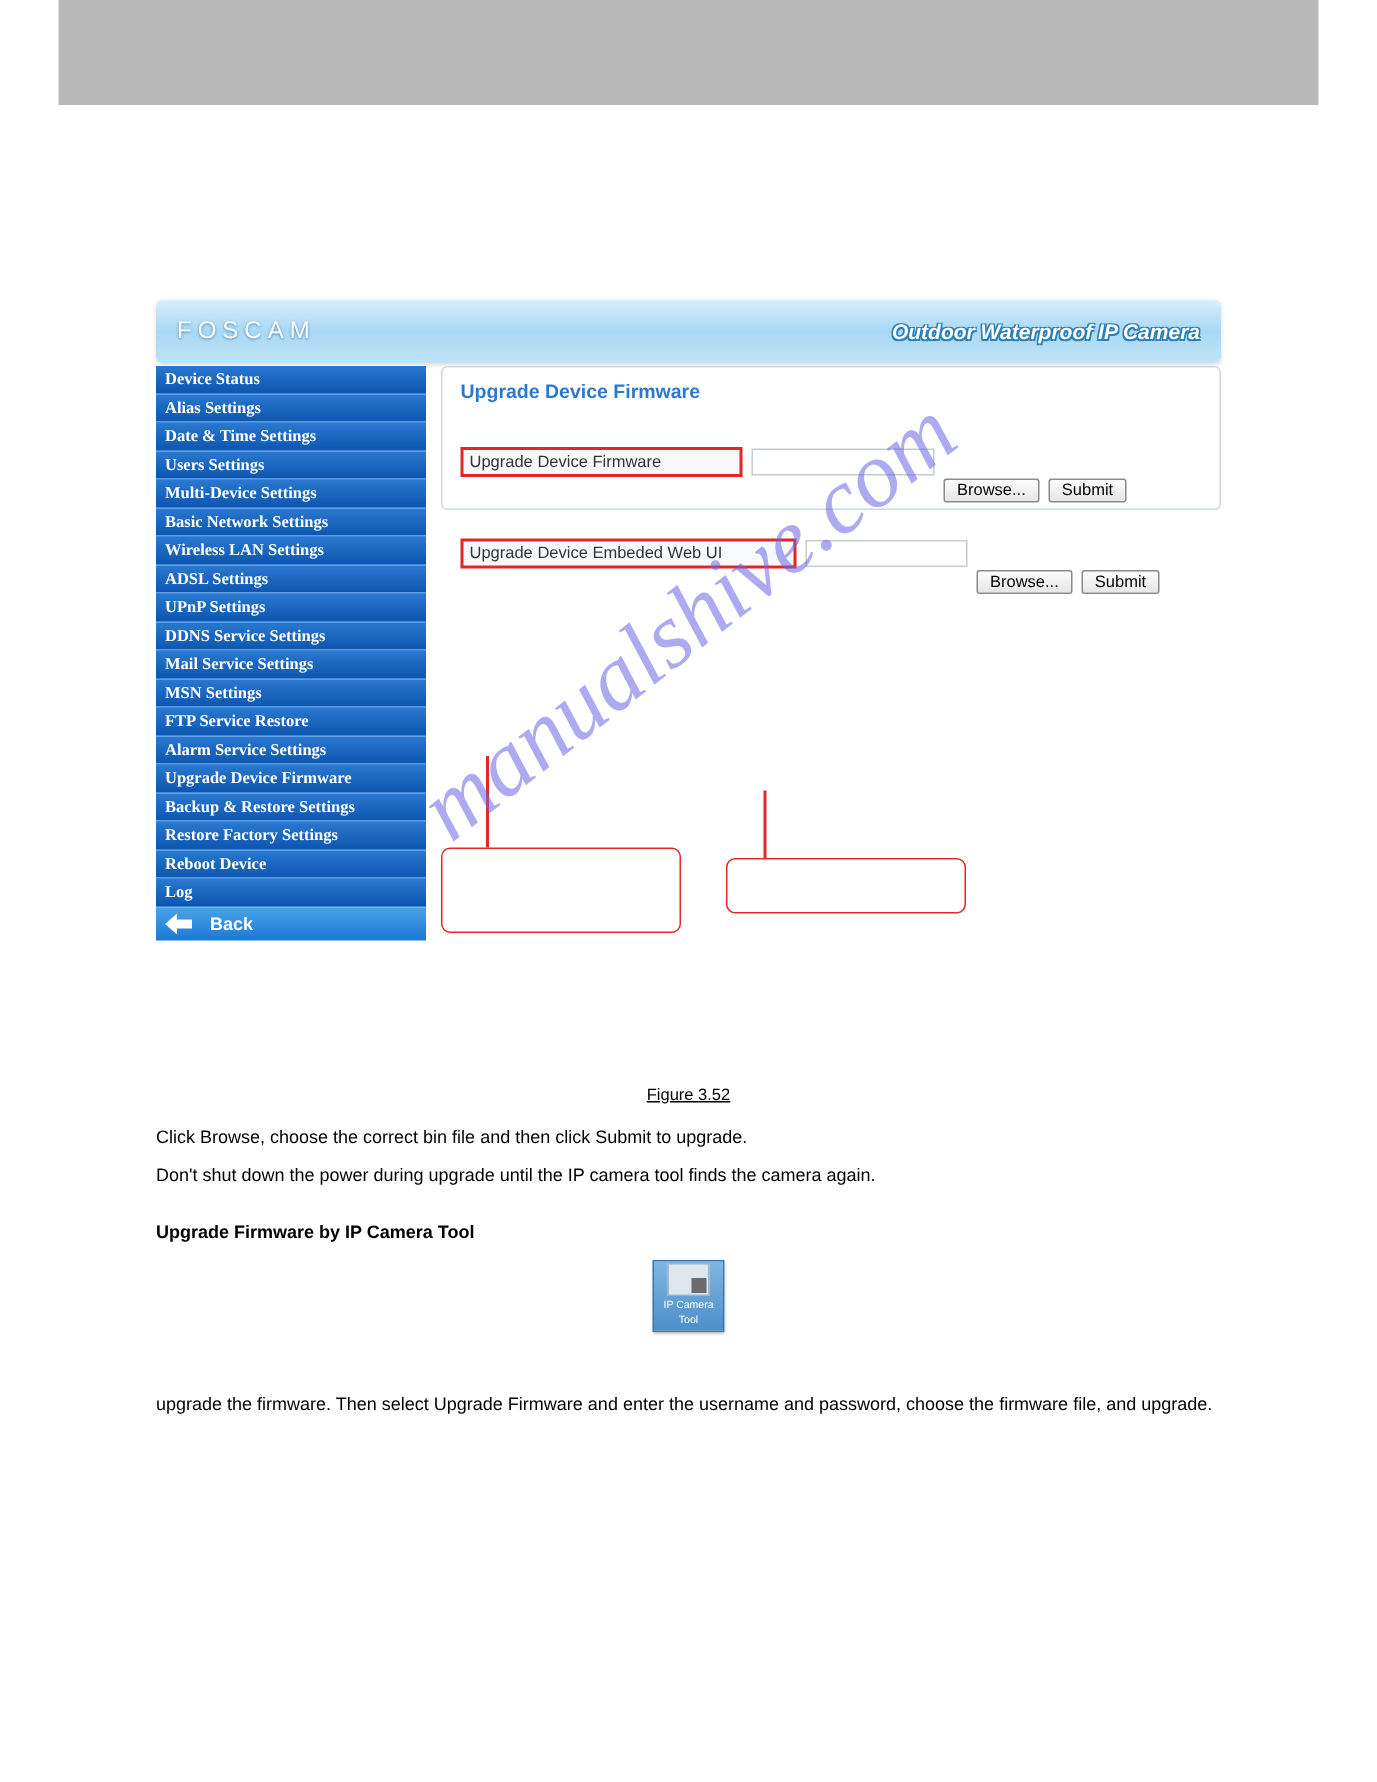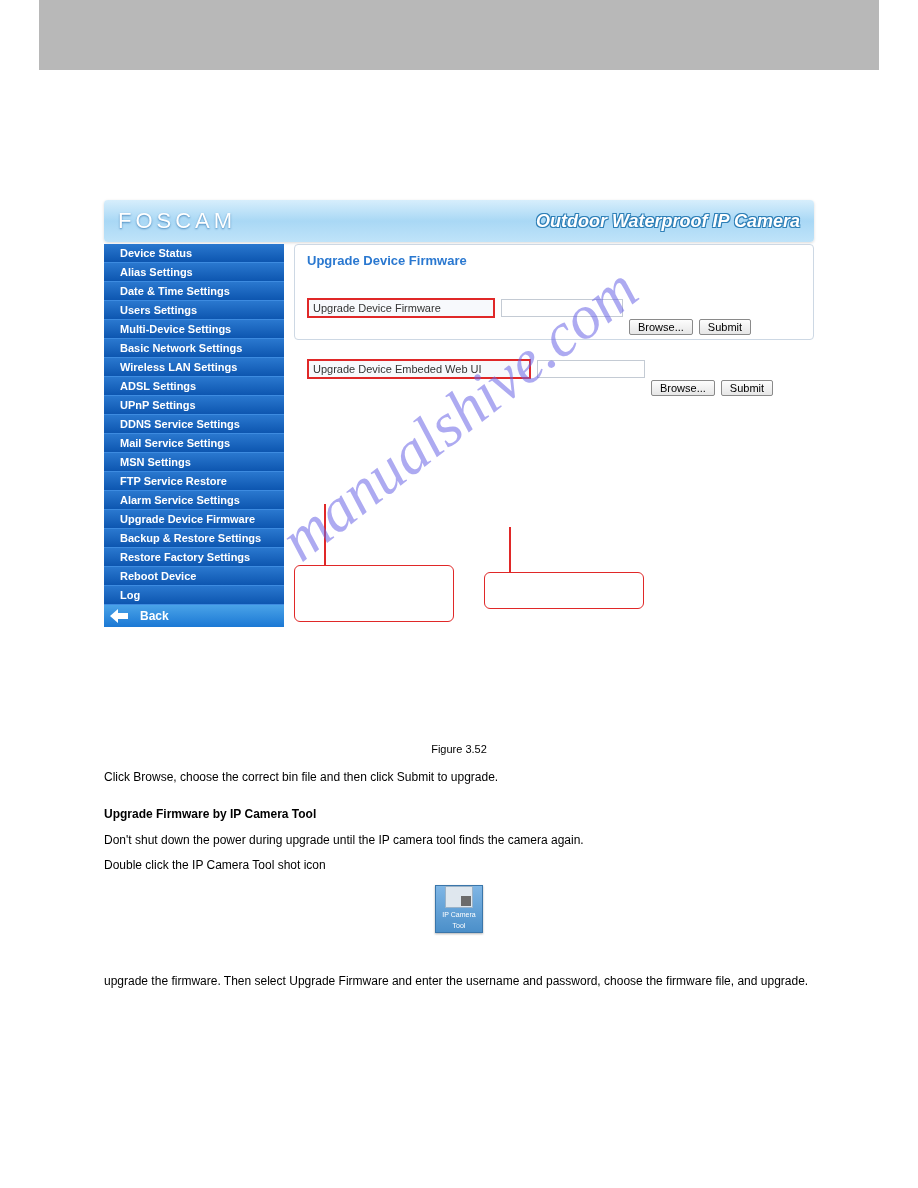--- a/index.html
+++ b/index.html
@@ -29,44 +29,45 @@
     align-items: center;
     justify-content: space-between;
     padding: 0 14px;
     box-shadow: 0 1px 3px rgba(0,0,0,.15);
   }
   .logo-text {
     font-family: Arial, sans-serif;
     font-weight: 300;
     letter-spacing: 4px;
     color: #ffffff;
-    font-size: 22px;
+    font-size: 16px;
     text-shadow: 0 1px 2px rgba(0,80,150,.6);
   }
   .header-right {
     font-style: italic;
     font-weight: bold;
     color: #fff;
-    font-size: 18px;
+    font-size: 14px;
     text-shadow: 1px 1px 0 #2d7fb7, -1px -1px 0 #2d7fb7, 1px -1px 0 #2d7fb7, -1px 1px 0 #2d7fb7;
   }
   .body-area {
     display: flex;
     gap: 10px;
     margin-top: 2px;
   }
   .sidebar { width: 180px; }
   .nav-item {
     background: linear-gradient(#2a78cf, #0d56b0);
     color: #fff;
     font-size: 11px;
     font-weight: bold;
-    padding: 3px 16px;
+    padding: 3px 6px;
     border-bottom: 1px solid #3d8be0;
     cursor: pointer;
+    font-family: Liberation Serif, serif;
   }
   .back-item {
     background: linear-gradient(#4aa3e8, #1b78d4);
     color: #fff;
     font-size: 12px;
     font-weight: bold;
     padding: 4px 6px;
     display: flex;
     align-items: center;
     gap: 12px;
@@ -133,21 +134,22 @@
   }
   .line1 { left: 220px; top: 304px; width: 1.5px; height: 61px; }
   .line2 { left: 405px; top: 327px; width: 1.5px; height: 45px; }
   .callout-text {
     font-size: 10px; color: #333; padding: 5px 8px; line-height: 1.2;
     white-space: pre-line;
   }
   .figure-caption {
     text-align: center;
     font-size: 11px;
-    margin-top: 36px;
+    margin-top: 17px;
+    text-decoration: underline;
   }
   .body-text {
     width: 710px;
     margin: 14px auto 0;
     font-size: 12px;
     line-height: 1.45;
   }
   .body-text p { margin-bottom: 8px; }
   .bold { font-weight: bold; }
   .desktop-icon {
@@ -263,25 +265,22 @@
 
 </div>
 
 <div style="height:80px"></div>
 <div class="figure-caption">Figure 3.52</div>
 
 <div class="body-text">
   <p>
     <span>Click Browse, choose the correct bin file and then click Submit to upgrade.</span>
   </p>
+  <p>Don't shut down the power during upgrade until the IP camera tool finds the camera again.</p>
   <p style="margin-top:20px"><span class="bold">Upgrade Firmware by IP Camera Tool</span></p>
-  <p>Don't shut down the power during upgrade until the IP camera tool finds the camera again.</p>
-  <p>
-    <span>Double click the IP Camera Tool shot icon </span>
-  </p>
   <div class="desktop-icon">
     <div class="pic"></div>
     <span>IP Camera
 Tool</span>
   </div>
   <div style="height:30px"></div>
   <p>upgrade the firmware. Then select Upgrade Firmware and enter the username and password, choose the firmware file, and upgrade.</p>
 </div>
 
 <div class="bottom-gap"></div>

